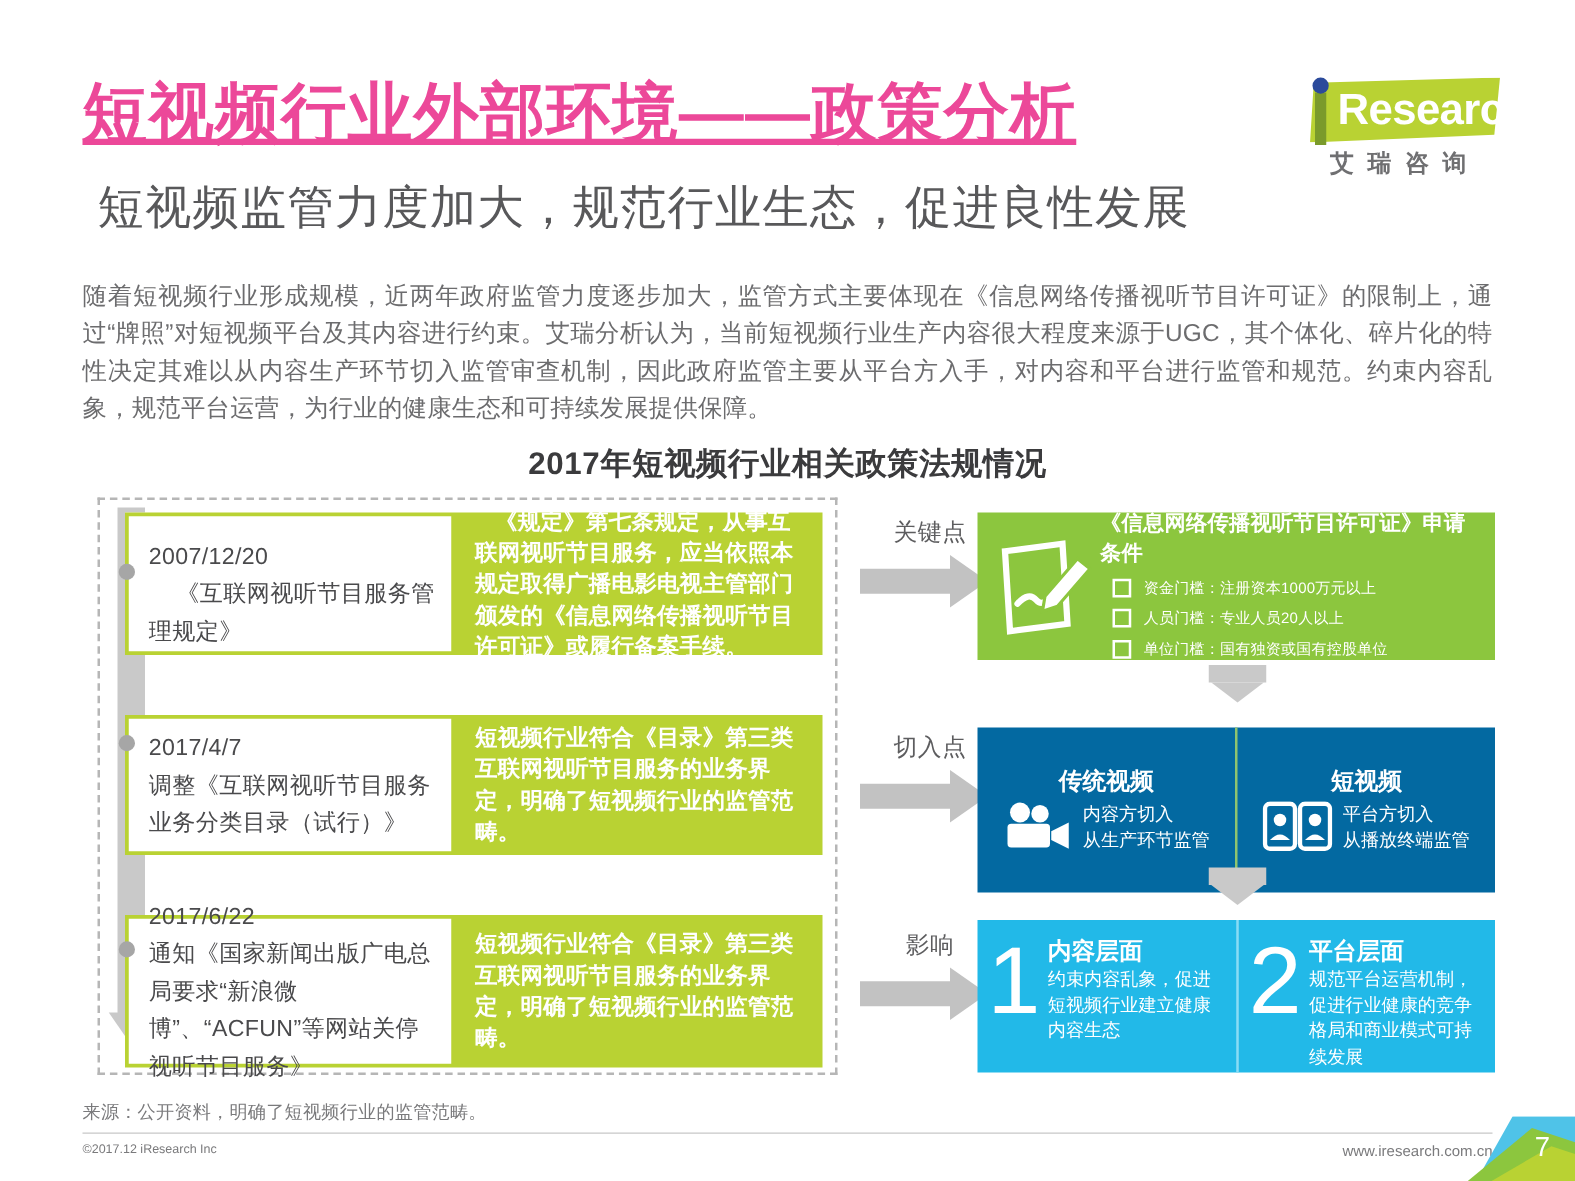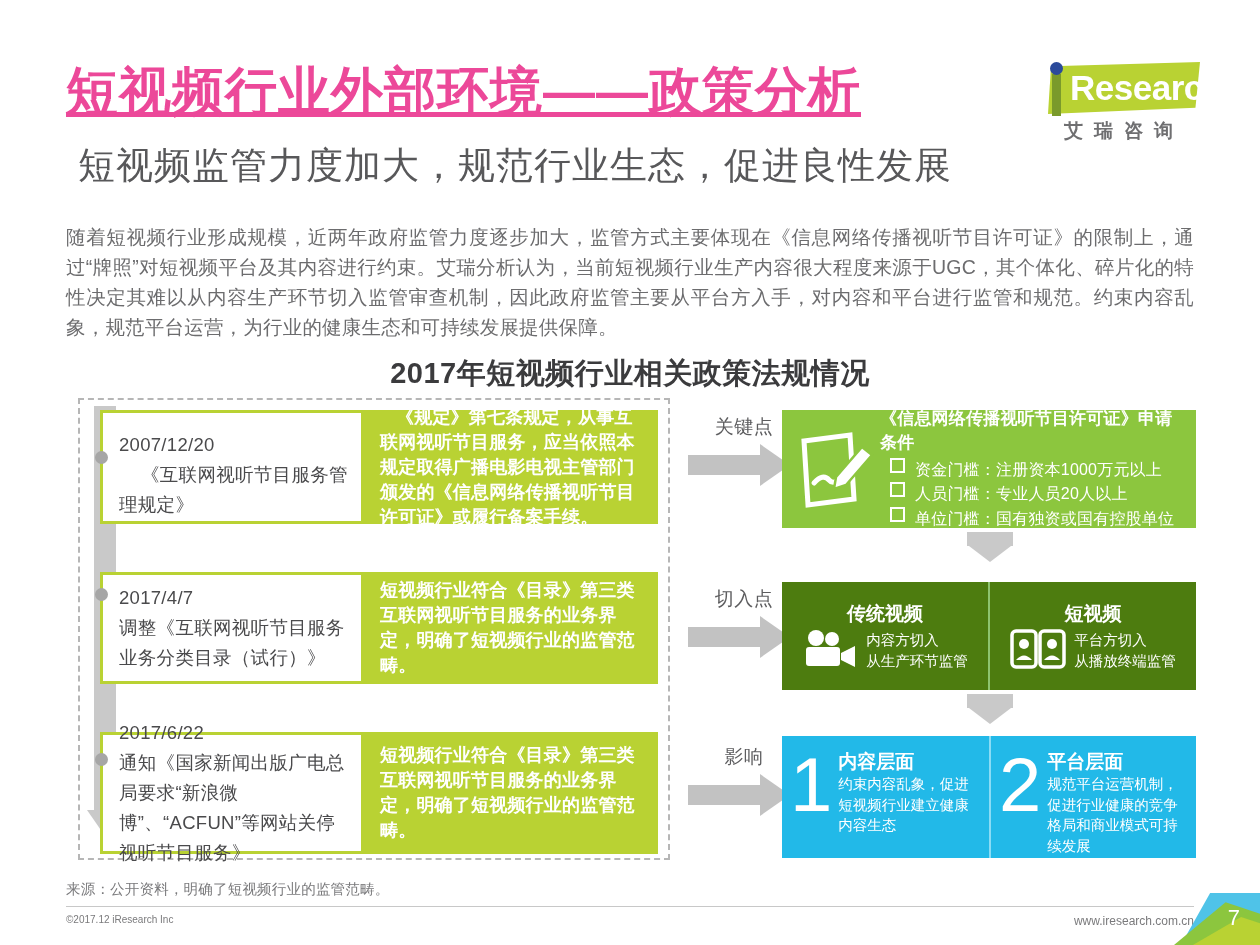--- a/index.html
+++ b/index.html
@@ -37,21 +37,21 @@
   
   .intro{
     position:absolute;left:66px;top:222px;width:1128px;
     font-size:19.5px;line-height:30px;color:#6c6c6e;text-align:justify;
     letter-spacing:0.2px;
   }
 
   
   .chart-title{
     position:absolute;left:0;top:354px;width:1260px;text-align:center;
-    font-size:29px;font-weight:700;color:#3b3b3d;letter-spacing:0.5px;
+    font-size:25px;font-weight:700;color:#3b3b3d;letter-spacing:0.5px;
   }
 
   
   .figure{position:absolute;left:66px;top:396px;width:1130px;height:470px;}
 
   
   .timeline-frame{
     position:absolute;left:12px;top:2px;width:592px;height:462px;
     border:2px dashed #b6b6b6;box-sizing:border-box;background:#fff;
   }
@@ -111,36 +111,36 @@
 
   .panel{box-sizing:border-box;}
 
   .p-license{
     position:absolute;left:0;top:14px;width:414px;height:118px;
     background:#8cc63e;display:flex;align-items:center;padding:6px 8px 6px 10px;
   }
   .license-icon{flex:0 0 84px;height:84px;position:relative;}
   .license-body{flex:1 1 auto;padding-left:4px;}
   .license-head{font-size:17px;font-weight:700;color:#ffffff;line-height:24px;margin-bottom:3px;letter-spacing:0.2px;}
-  .license-item{font-size:16px;color:#ffffff;line-height:24.5px;display:flex;letter-spacing:0.2px;}
+  .license-item{font-size:12px;color:#ffffff;line-height:24.5px;display:flex;align-items:center;letter-spacing:0.2px;}
   .chk{display:inline-block;width:11px;height:11px;border:2px solid #ffffff;
     margin-right:10px;margin-left:10px;flex:0 0 auto;}
 
   
   .v-conn{position:absolute;left:185px;width:46px;}
   .v-conn .c-shaft{width:46px;height:14px;background:#c9c9c9;}
   .v-conn .c-head{width:0;height:0;margin-left:2px;
     border-left:21px solid transparent;border-right:21px solid transparent;
     border-top:16px solid #c9c9c9;}
   .v1{top:136px;}
   .v2{top:298px;}
 
   .p-split{
-    position:absolute;left:0;top:186px;width:414px;height:108px;
-    background:#4d7c0f;display:flex;
+    position:absolute;left:0;top:186px;width:414px;height:132px;
+    background:#0369a1;display:flex;
   }
   .split-half{flex:1 1 50%;display:flex;flex-direction:column;
     align-items:center;justify-content:center;position:relative;padding-top:2px;}
   .split-half + .split-half{border-left:2px solid #8ec46f;}
   .split-title{font-size:19px;font-weight:700;color:#ffffff;line-height:26px;margin-bottom:2px;}
   .split-row{display:flex;align-items:center;gap:8px;}
   .split-lines{font-size:14.5px;color:#ffffff;line-height:21px;}
 
   .p-impact{
     position:absolute;left:0;top:340px;width:414px;height:122px;

